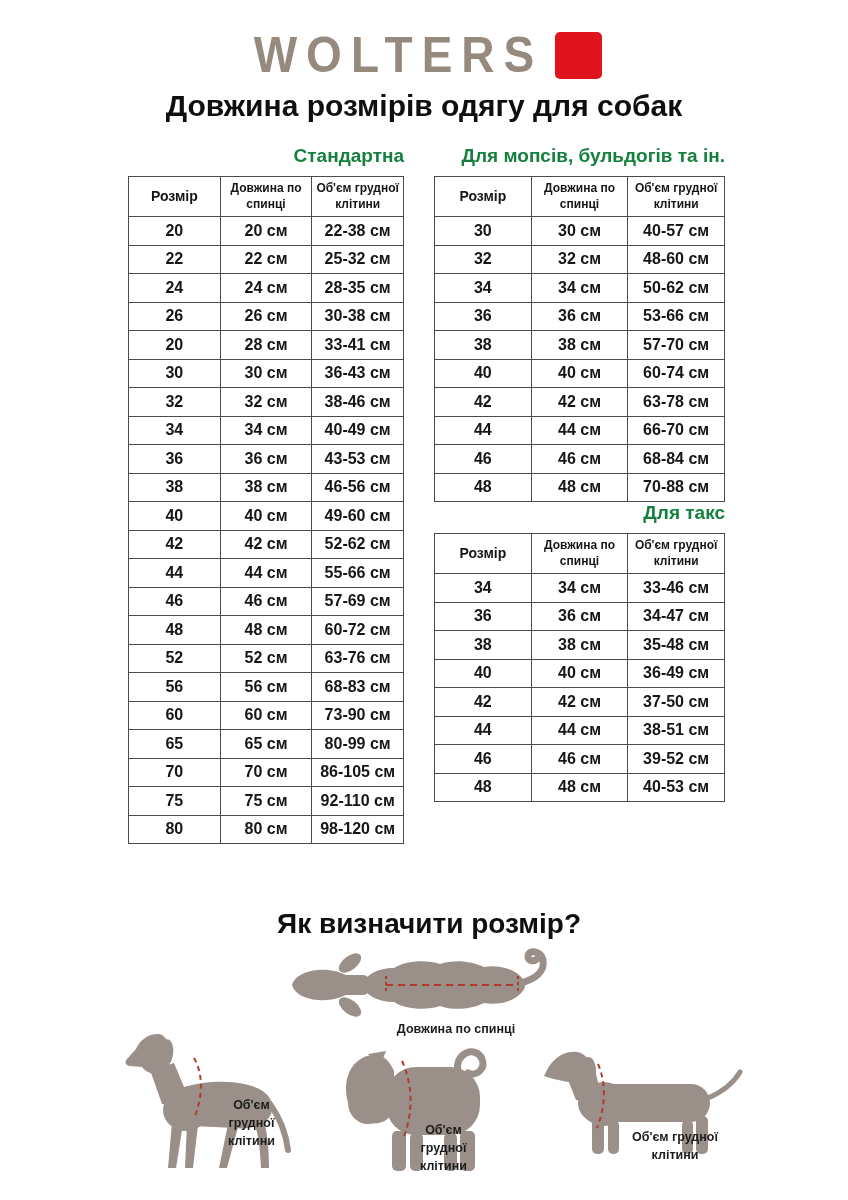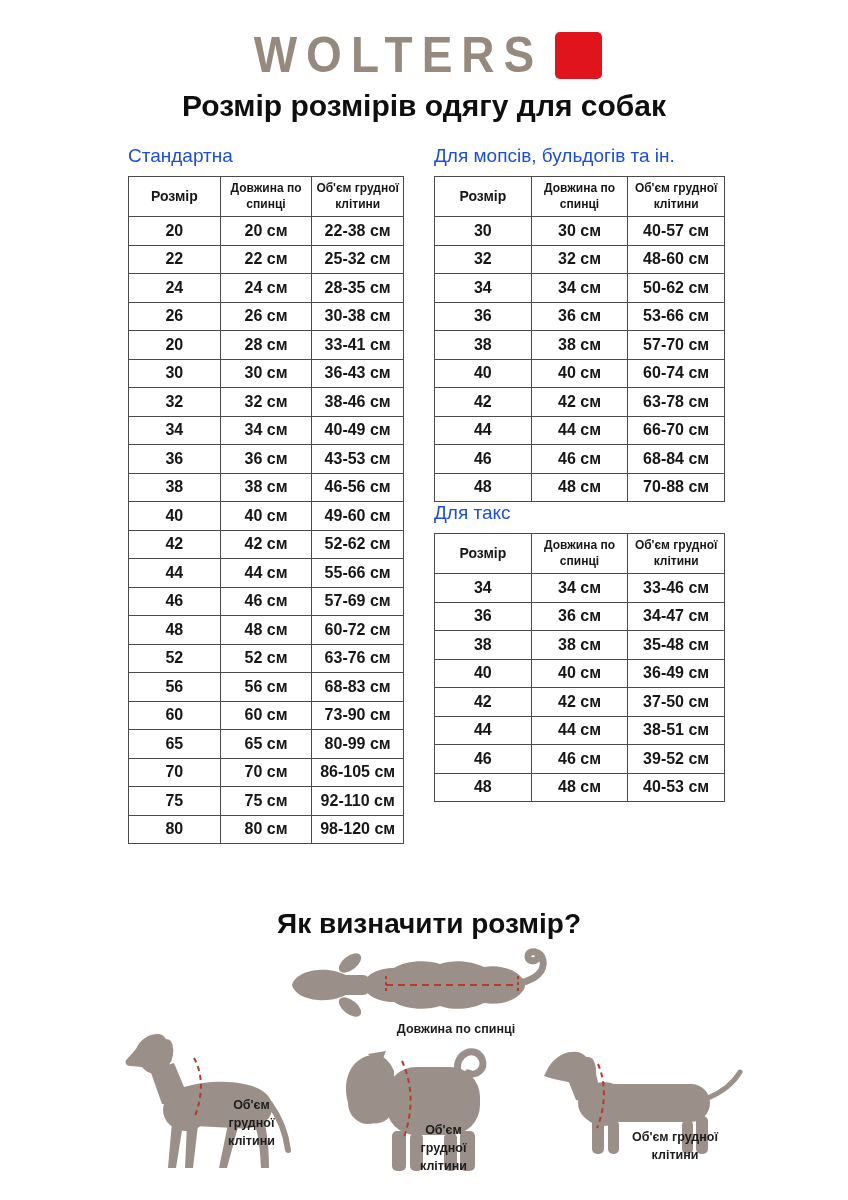--- a/index.html
+++ b/index.html
@@ -37,24 +37,24 @@
   
   .page-title {
     position: absolute;
     top: 89px; left: 0; right: 0;
     text-align: center;
     font-size: 30px;
     font-weight: 700;
     color: #0f0f0f;
   }
   .section-title {
-    text-align: left;
+    text-align: right;
     font-size: 19px;
-    font-weight: 400;
-    color: #1d4ed8;
+    font-weight: 700;
+    color: #15803d;
     margin-bottom: 9px;
   }
   
   .col-left  { position: absolute; left: 128px; top: 145px; width: 276px; }
   .col-right { position: absolute; left: 434px; top: 145px; width: 291px; }
   .taks-title { }
   table.size-table {
     border-collapse: collapse;
     width: 100%;
     table-layout: fixed;
@@ -104,21 +104,21 @@
 </head>
 <body>
 
 <div class="page">
 
   <header class="logo-row">
     <span class="logo-text">WOLTERS</span>
     <span class="logo-square"></span>
   </header>
 
-  <h1 class="page-title">Розмір розмірів одягу для собак</h1>
+  <h1 class="page-title">Довжина розмірів одягу для собак</h1>
 
   <section class="col-left">
     <h2 class="section-title">Стандартна</h2>
     <table class="size-table">
         <thead>
           <tr>
             <th>Розмір</th>
             <th>Довжина по спинці</th>
             <th>Об'єм грудної клітини</th>
           </tr>

